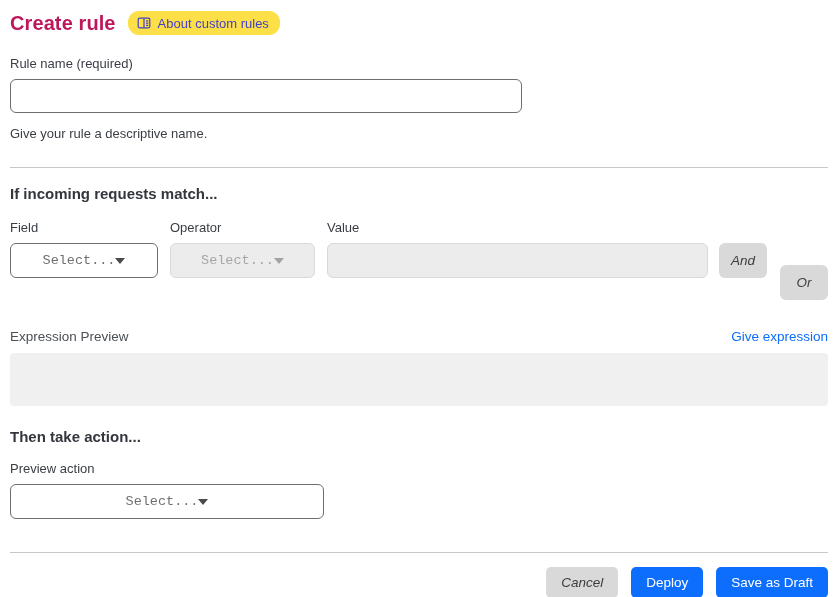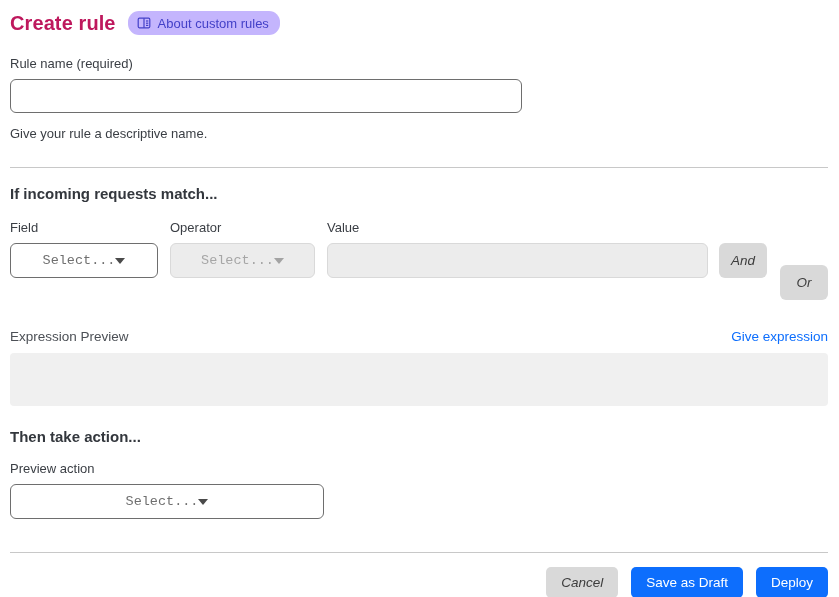--- a/index.html
+++ b/index.html
@@ -9,21 +9,21 @@
     background: #ffffff;
     color: #35393f;
   }
   .page { width: 839px; height: 597px; padding: 10px 11px 0 10px; }
 
   
   .header-row { display: flex; align-items: center; gap: 12px; margin-top: 1px; }
   .page-title { font-size: 20px; font-weight: 700; color: #be185d; letter-spacing: 0.1px; }
   .badge {
     display: inline-flex; align-items: center; gap: 7px;
-    background: #c4b5fd; color: #4340c8;
+    background: #fde047; color: #4340c8;
     font-size: 13px; line-height: 1;
     padding: 5px 11px 5px 9px; border-radius: 11px;
     cursor: pointer; white-space: nowrap;
   }
   .badge svg { display: block; }
 
   
   .field-label { font-size: 13px; color: #3a3e44; }
   .rule-name-label { margin-top: 21px; }
   .help-text { font-size: 13px; color: #3a3e44; margin-top: 13px; }
@@ -159,17 +159,17 @@
   <div class="field-label choose-label">Preview action</div>
   <div class="select-box select-enabled sel-action">
     <span>Select...</span>
     <span class="caret"></span>
   </div>
 
   <hr class="divider divider-bottom">
 
   <div class="footer-row">
     <button class="btn btn-gray btn-footer">Cancel</button>
+    <button class="btn btn-blue btn-footer">Deploy</button>
     <button class="btn btn-blue btn-footer">Save as Draft</button>
-    <button class="btn btn-blue btn-footer">Deploy</button>
   </div>
 
 </div>
 
 </body></html>

